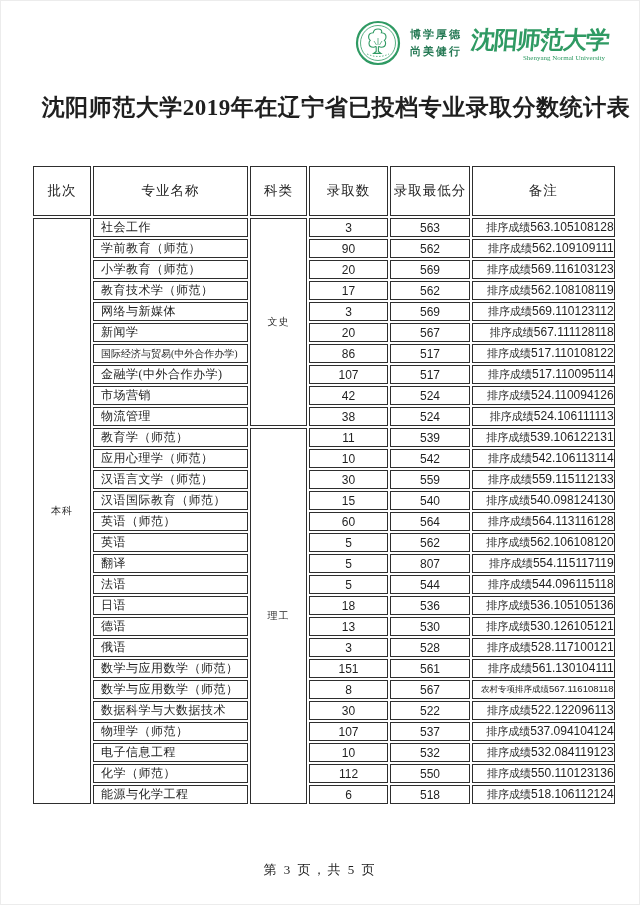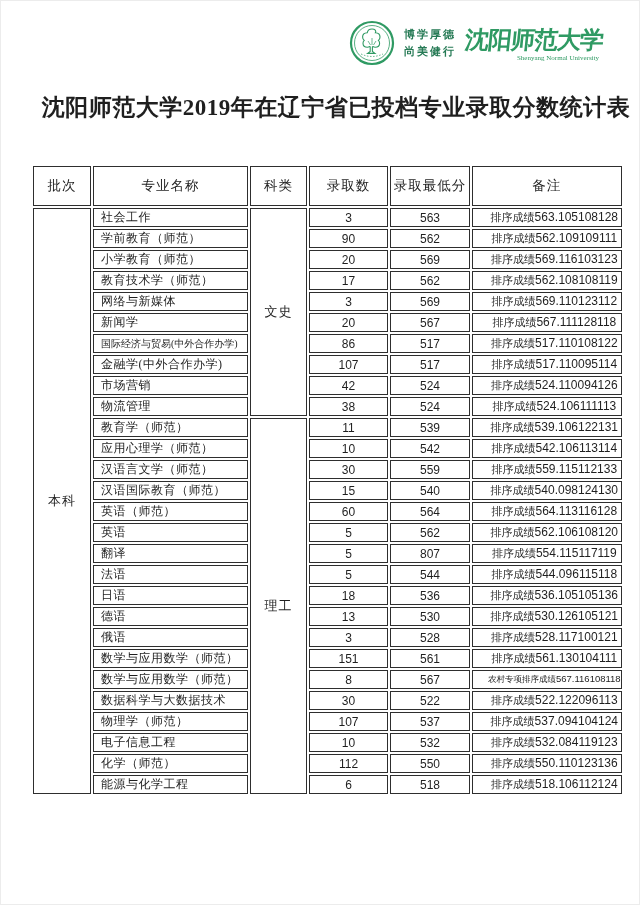--- a/index.html
+++ b/index.html
@@ -9,21 +9,21 @@
     background: #ffffff;
     font-family: "Liberation Serif", serif;
     color: #1f1f1f;
     position: relative;
     overflow: hidden;
   }
   .page { position: absolute; inset: 0; border: 1px solid #ececec; }
 
   
   .logo-block {
-    position: absolute; top: 19px; right: 36px;
+    position: absolute; top: 19px; right: 30px;
     display: flex; align-items: center; gap: 9px;
   }
   .motto { font-size: 11px; font-weight: bold; color: #267a55;
            line-height: 1.55; letter-spacing: 2px; white-space: nowrap; }
   .uni-name-wrap { text-align: center; }
   .uni-name {
     font-size: 24px; font-weight: bold; color: #2f9a63;
     letter-spacing: -1px; white-space: nowrap;
     transform: skewX(-6deg);
     font-family: "Liberation Serif", serif;
@@ -47,30 +47,30 @@
   table.score-table {
     border-collapse: separate; border-spacing: 2px;
     table-layout: fixed; background: #ffffff;
   }
   .score-table th, .score-table td {
     border: 1px solid #2e2e2e;
     background: #ffffff;
     overflow: hidden; white-space: nowrap;
   }
   .score-table th {
-    height: 40px; font-size: 13.5px; font-weight: normal;
+    height: 50px; font-size: 13.5px; font-weight: normal;
     text-align: center; letter-spacing: 1px;
   }
   .score-table td { height: 19px; font-size: 12px; }
-  td.batch, td.category { text-align: center; font-size: 13px; letter-spacing: 1px; }
+  td.batch, td.category { text-align: center; font-size: 10px; letter-spacing: 1px; }
   td.major { text-align: left; padding-left: 7px; letter-spacing: 0.5px; }
   td.major.small { font-size: 10px; letter-spacing: 0; }
   td.num-cell { text-align: center; }
   .num { font-family: "Liberation Sans", sans-serif; font-size: 13px; }
-  td.remark { text-align: center; padding-left: 15px; font-size: 11px; }
+  td.remark { text-align: right; padding-left: 8px; font-size: 11px; }
   td.remark .num { font-size: 12px; }
   td.remark.small { font-size: 8.5px; }
   td.remark.small .num { font-size: 9.5px; }
 
   
   .page-footer {
     position: absolute; top: 860px; left: 0; width: 100%;
     text-align: center; font-size: 13px; letter-spacing: 2px;
   }
 </style>
@@ -289,14 +289,15 @@
           <tr>
             <td class="major">能源与化学工程</td>
             <td class="num-cell num">6</td>
             <td class="num-cell num">518</td>
             <td class="remark"><span>排序成绩</span><span class="num">518.106112124</span></td>
           </tr>
         </tbody>
     </table>
   </div>
 
+  <div class="page-footer">第 3 页，共 5 页</div>
 
 </div>
 
 </body></html>

